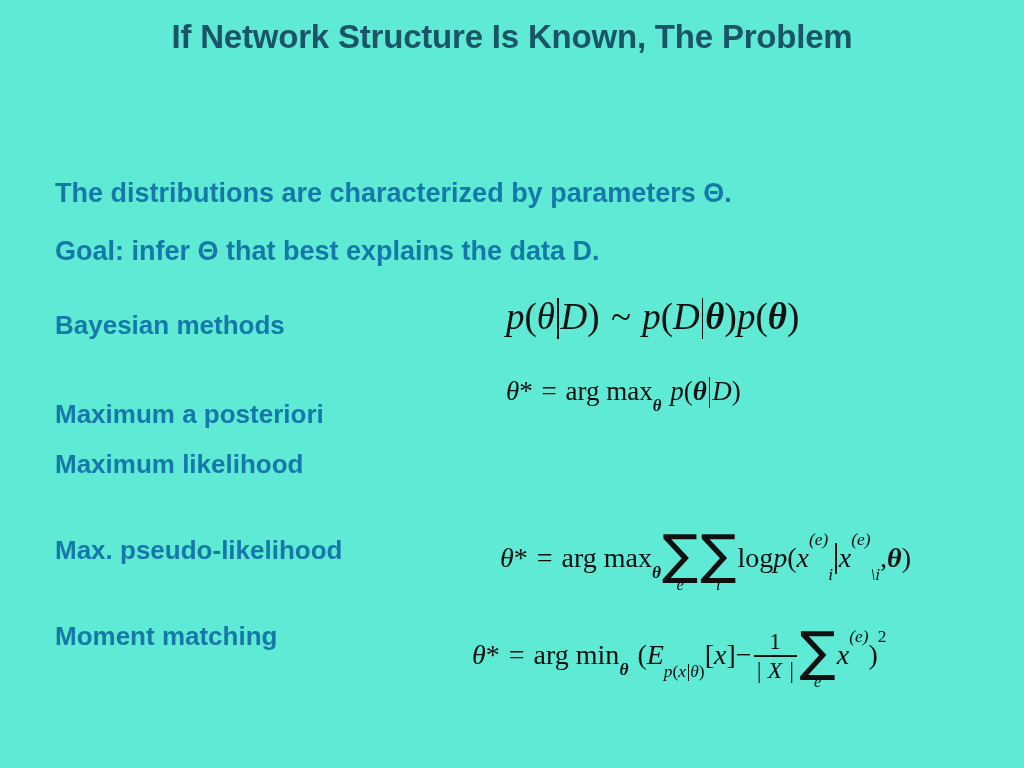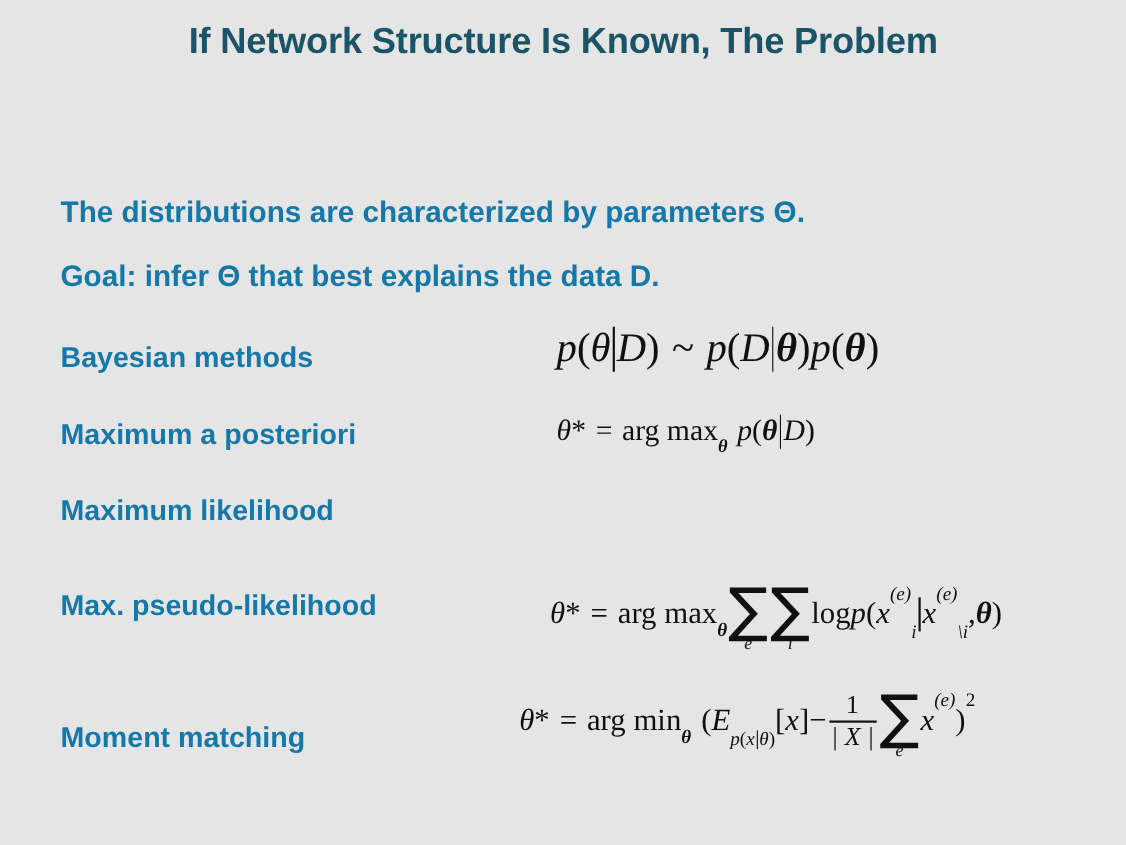--- a/index.html
+++ b/index.html
@@ -12,21 +12,21 @@
     height: 768px;
     position: relative;
     overflow: hidden;
     font-family: "Liberation Sans", sans-serif;
     -webkit-font-smoothing: antialiased;
   }
 
   .slide {
     position: absolute;
     inset: 0;
-    background: #e5e5e5;
+    background: #5eead4;
   }
 
   
   .title-block {
     position: absolute;
     left: 60px;
     top: 16px;
     width: 904px;
     text-align: center;
     color: #1a5466;
@@ -68,30 +68,30 @@
     color: #101010;
     font-family: "Liberation Serif", serif;
     white-space: nowrap;
     line-height: 1;
   }
 
   
   #label-bayesian       { top: 311px; }
   #eq-bayesian          { left: 506px; top: 298px; font-size: 37px; }
 
-  #label-map            { top: 381px; }
+  #label-map            { top: 400px; }
   #eq-map               { left: 506px; top: 378px; font-size: 27px; }
 
   #label-ml             { top: 450px; }
   #eq-ml                { left: 506px; top: 447px; font-size: 27px; }
 
   #label-mpl            { top: 536px; }
   #eq-mpl               { left: 500px; top: 530px; font-size: 28px; }
 
-  #label-mm             { top: 656px; }
+  #label-mm             { top: 622px; }
   #eq-mm                { left: 472px; top: 627px; font-size: 28px; }
 
   
   .mi { font-style: italic; }                     
   .mb { font-style: italic; font-weight: bold; }  
   .mr { font-style: normal; }                     
   .op-sp { padding: 0 1px; }
 
   .bar {
     display: inline-block;

